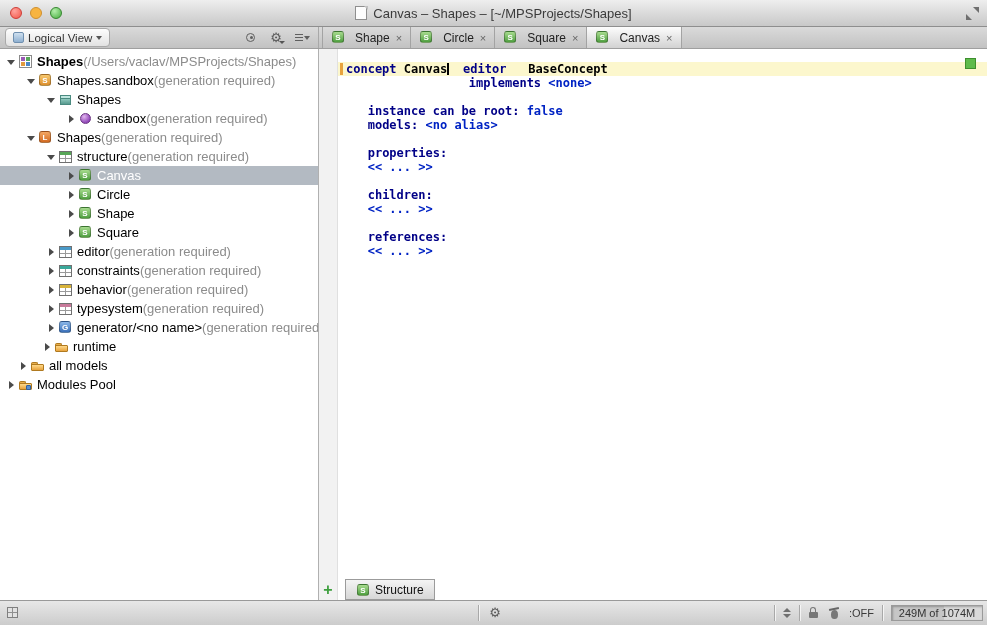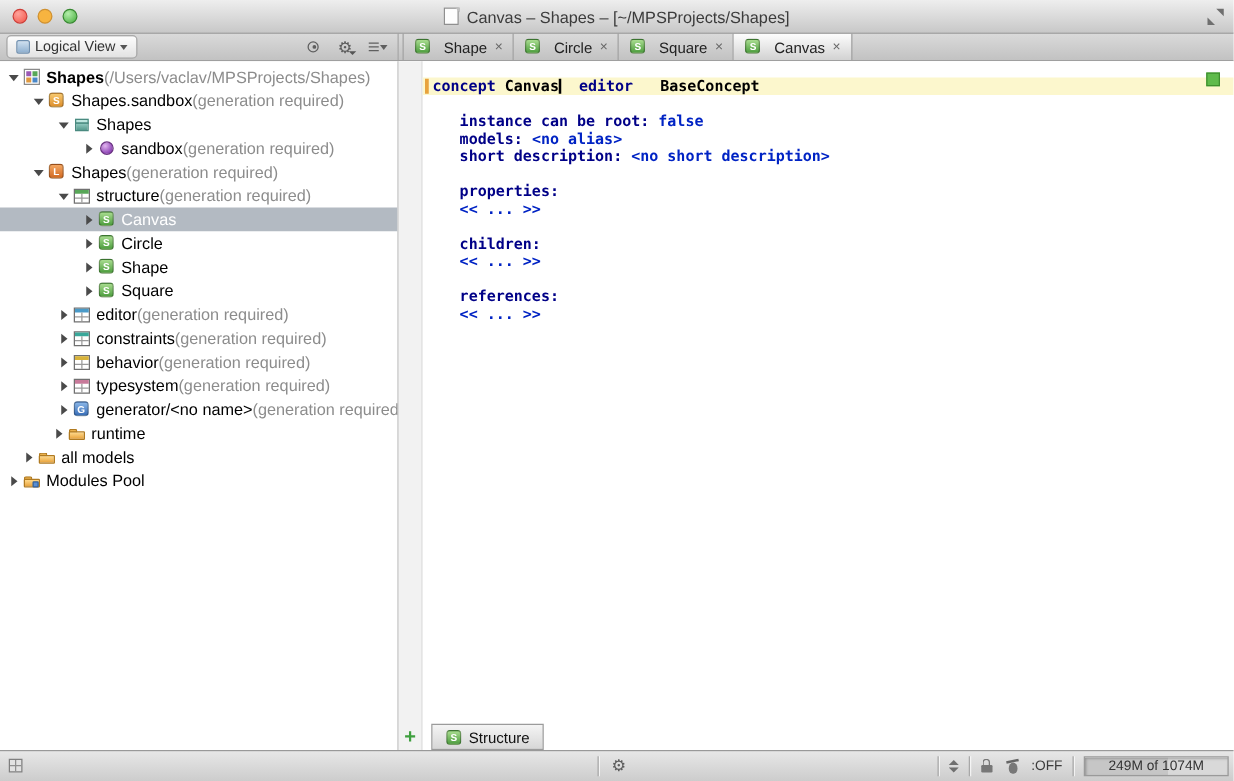--- a/index.html
+++ b/index.html
@@ -87,21 +87,21 @@
   .ud{display:inline-block;}
   .ud-up{width:0;height:0;border-left:4px solid transparent;border-right:4px solid transparent;border-bottom:4px solid #6f6f6f;display:block;margin-bottom:2px;}
   .ud-down{width:0;height:0;border-left:4px solid transparent;border-right:4px solid transparent;border-top:4px solid #6f6f6f;display:block;}
   .lock{position:relative;width:12px;height:14px;display:inline-block;}
   .lock-sh{position:absolute;left:2px;top:1px;width:6px;height:6px;border:1.5px solid #777;border-bottom:none;border-radius:4px 4px 0 0;box-sizing:border-box;}
   .lock-body{position:absolute;left:1px;top:6px;width:9px;height:6px;background:#777;border-radius:1px;}
   .hector{position:relative;width:13px;height:15px;display:inline-block;}
   .hat{position:absolute;left:1px;top:2px;width:10px;height:2px;background:#666;transform:rotate(-12deg);}
   .head{position:absolute;left:3px;top:4px;width:7px;height:9px;background:#787878;border-radius:50% 50% 45% 45%;}
   .off-label{color:#3c3c3c;}
-  .memory{width:116px;height:16px;border:1px solid #9a9a9a;background:linear-gradient(90deg,#c6c6c6 58%,#d9d9d9 58%);box-shadow:inset 1px 1px 2px rgba(0,0,0,.25);display:flex;align-items:center;justify-content:center;color:#333;box-sizing:border-box;cursor:default;}
+  .memory{width:92px;height:16px;border:1px solid #9a9a9a;background:linear-gradient(90deg,#c6c6c6 58%,#d9d9d9 58%);box-shadow:inset 1px 1px 2px rgba(0,0,0,.25);display:flex;align-items:center;justify-content:center;color:#333;box-sizing:border-box;cursor:default;}
 </style>
 </head>
 <body>
 
 <div class="window">
 
   <div class="titlebar">
     <div class="traffic">
       <span class="light red"></span>
       <span class="light yellow"></span>
@@ -373,24 +373,24 @@
             <span class="sq" style="left:8px;top:8px;width:5px;height:5px;background:#5a8fd0;border:1px solid #2f5f9f;border-radius:1px"></span>
           </span>
           <span class="tlabel">Modules Pool</span>
         </div>
       </div>
 
     <div class="editor-area">
       <div class="gutter"></div>
       <div class="editor-scroll">
           <div class="eline hl"><span class="tick"></span><span class="k">concept </span><span class="p">Canvas</span><span class="cursor"></span><span class="p">  </span><span class="k">editor</span><span class="p">   </span><span class="p">BaseConcept</span></div>
+          <div class="eline"><span class="p">                 </span><span class="k">implements</span><span class="p"> </span><span class="v">&lt;none&gt;</span></div>
           <div class="eline"></div>
           <div class="eline"><span class="p">   </span><span class="k">instance can be root:</span><span class="p"> </span><span class="v">false</span></div>
           <div class="eline"><span class="p">   </span><span class="k">models:</span><span class="p"> </span><span class="v">&lt;no alias&gt;</span></div>
-          <div class="eline"><span class="p">   </span><span class="k">short description:</span><span class="p"> </span><span class="v">&lt;no short description&gt;</span></div>
           <div class="eline"></div>
           <div class="eline"><span class="p">   </span><span class="k">properties:</span></div>
           <div class="eline"><span class="p">   </span><span class="v">&lt;&lt; ... &gt;&gt;</span></div>
           <div class="eline"></div>
           <div class="eline"><span class="p">   </span><span class="k">children:</span></div>
           <div class="eline"><span class="p">   </span><span class="v">&lt;&lt; ... &gt;&gt;</span></div>
           <div class="eline"></div>
           <div class="eline"><span class="p">   </span><span class="k">references:</span></div>
           <div class="eline"><span class="p">   </span><span class="v">&lt;&lt; ... &gt;&gt;</span></div>
         </div>

